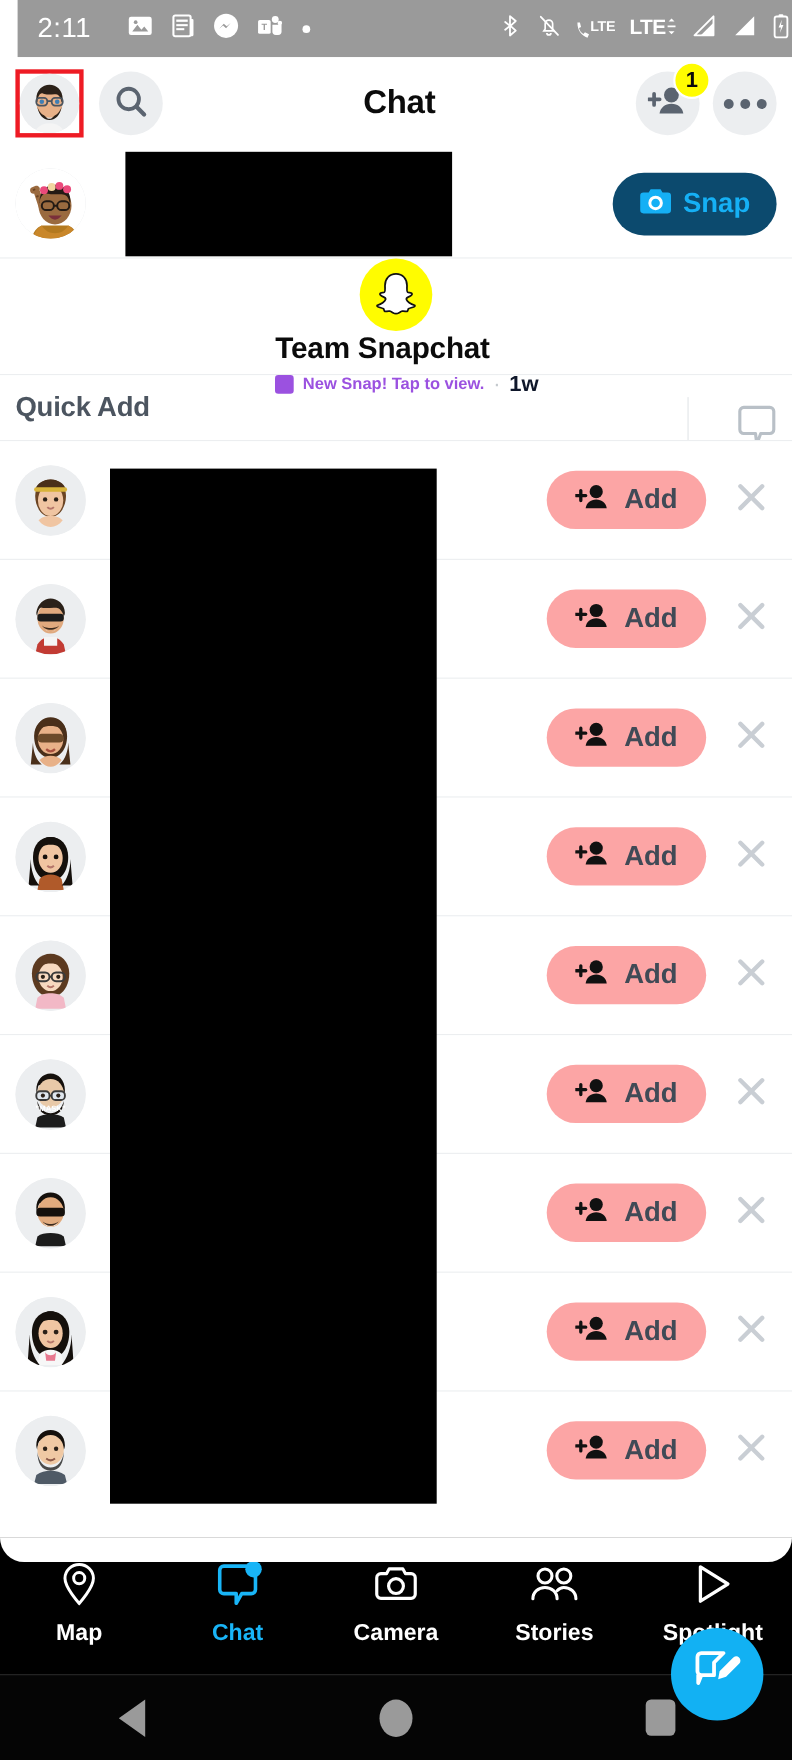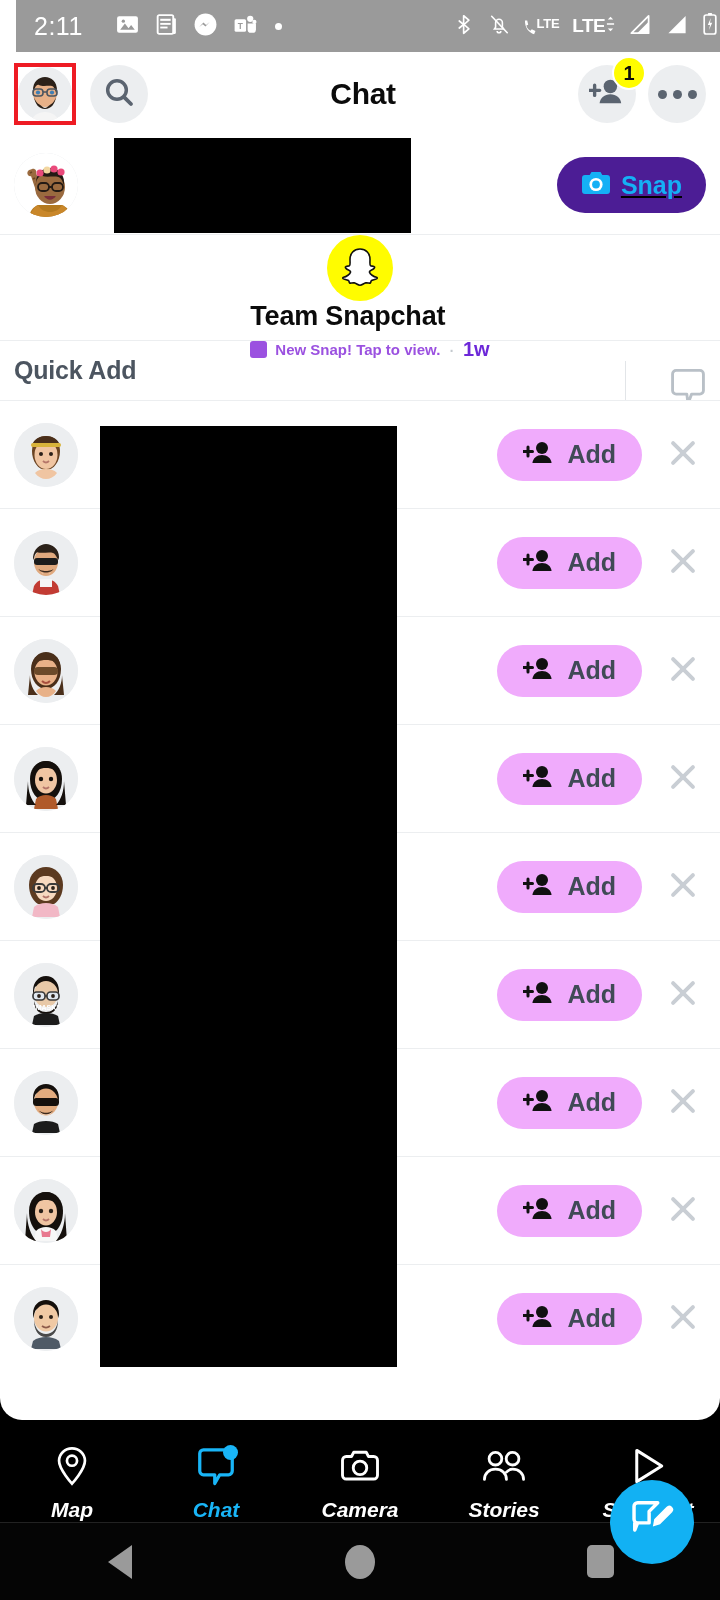--- a/index.html
+++ b/index.html
@@ -64,49 +64,49 @@
          padding:0 14px; background:#fff; }
   .row-sep { border-top:1px solid #eceef0; }
 
   .friend-row { height:98px; }
   .av64 { width:64px; height:64px; border-radius:50%; background:#eceef0;
           overflow:hidden; flex:0 0 auto; position:relative; }
   .redact { background:#000; flex:0 0 auto; }
 
   .snap-pill {
     margin-left:auto; display:flex; align-items:center; gap:10px;
-    background:#4c1d95; border-radius:30px; padding:12px 24px;text-decoration:underline;
+    background:#0c4a6e; border-radius:30px; padding:12px 24px;
   }
   .snap-txt { color:#15b0f5; font-size:25px; font-weight:700; }
 
   
   .ts-row { height:106px;flex-direction:column; }
   .ghost-circle {
     width:66px; height:66px; border-radius:50%; background:#fffc00;
     display:flex; align-items:center; justify-content:center; flex:0 0 auto;
   }
   .ts-info { margin-left:20px; }
   .ts-name { font-size:27px; font-weight:600; color:#0b0b0b; letter-spacing:-.2px; }
   .ts-sub { display:flex; align-items:center; gap:8px; margin-top:6px; }
   .ts-square { width:17px; height:17px; border-radius:3px; background:#9b51e0; }
   .ts-status { font-size:15px; font-weight:700; color:#9b51e0; }
   .ts-sep { color:#c4c9ce; font-size:20px; }
-  .ts-time { font-size:20px; color:#6d28d9; font-weight:600; }
+  .ts-time { font-size:20px; color:#0f172a; font-weight:600; }
   .ts-right { margin-left:auto; display:flex; align-items:center; }
   .vdiv { width:1px; height:56px; background:#e2e5e8; margin-right:44px; }
 
   
   .qa-head { height:60px; display:flex; align-items:center; padding:0 14px;
              background:#fff; }
   .qa-title { font-size:25px; font-weight:700; color:#4c5560; letter-spacing:-.2px; }
 
   .qa-row { height:108px; }
   .add-pill {
     margin-left:auto; display:flex; align-items:center; gap:12px;
-    background:#f0abfc; border-radius:30px; padding:11px 26px;
+    background:#fca5a5; border-radius:30px; padding:11px 26px;
   }
   .add-txt { color:#404a56; font-size:25px; font-weight:700; }
   .x-btn { margin-left:24px; margin-right:6px; flex:0 0 auto; }
 
   
   .redact-block { position:absolute; background:#000; z-index:5; }
 
   
   .fab {
     position:absolute; right:26px; bottom:36px; width:84px; height:84px;
@@ -120,21 +120,21 @@
     background:#000; z-index:14;
   }
   .sheet-mask::before {
     content:""; position:absolute; left:0; bottom:0; width:720px; height:22px;
     background:#fff; border-bottom-left-radius:22px; border-bottom-right-radius:22px;
   }
 
   
   .navbar {
     position:absolute; top:1420px; left:0; width:720px; height:102px;
-    background:#000; display:flex; align-items:flex-end;font-style:italic;
+    background:#000; display:flex; align-items:flex-start;
   }
   .nav-item { flex:1; display:flex; flex-direction:column;
               align-items:center; gap:8px; position:relative; }
   .nav-label { font-size:21px; color:#fff; font-weight:600; }
   .nav-label.active { color:#19b5f7; }
   .nav-dot { position:absolute; top:-2px; right:28px; width:15px; height:15px;
              border-radius:50%; background:#19b5f7; }
 
   
   .sysnav {

